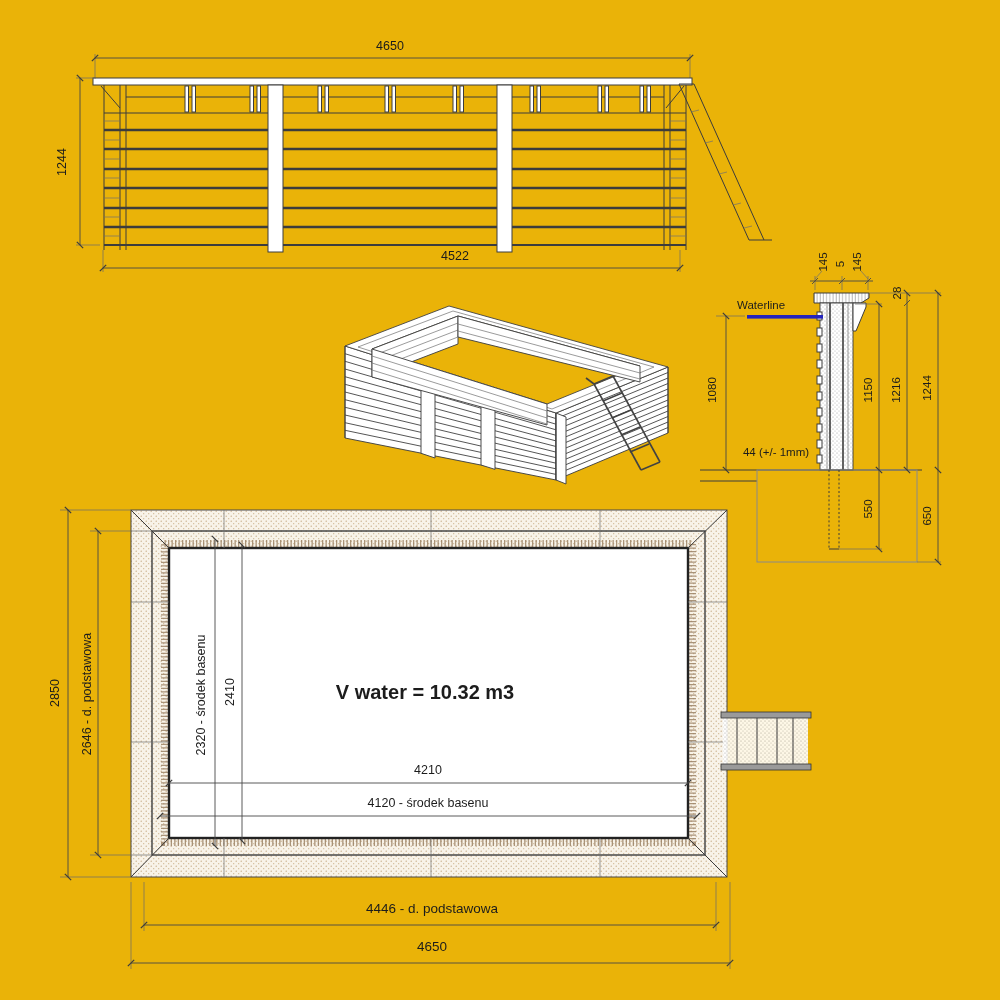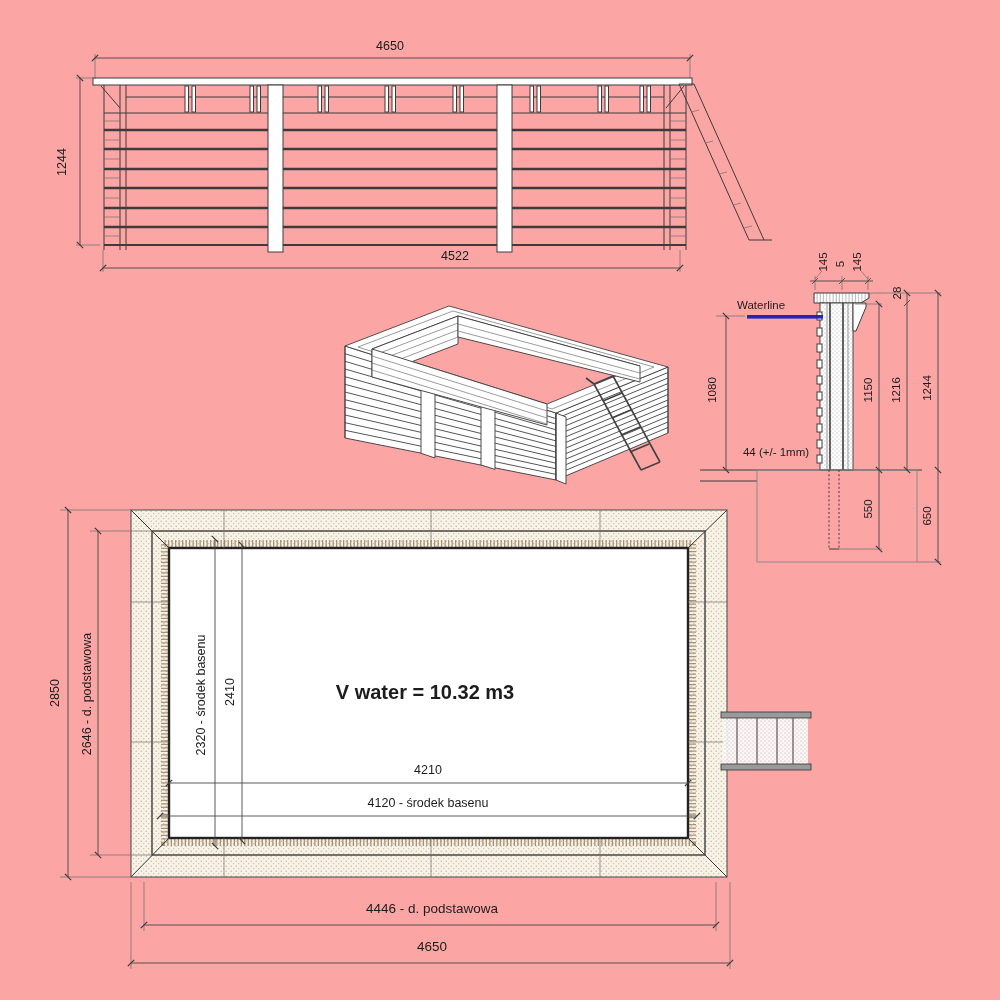--- a/index.html
+++ b/index.html
@@ -1,16 +1,16 @@
 <!DOCTYPE html>
 <html><head>
 <meta charset="utf-8">
 <style>
   html,body{margin:0;padding:0;background:#ffffff;}
-  .canvas{position:relative;width:1000px;height:1000px;background:#fca5a5;overflow:hidden;}
+  .canvas{position:relative;width:1000px;height:1000px;background:#eab308;overflow:hidden;}
   svg{display:block;}
   text{font-family:"Liberation Sans","DejaVu Sans",sans-serif;fill:#1c1c1c;}
   .t11{font-size:11.5px;}
   .t12{font-size:12.5px;}
   .t13{font-size:13.5px;}
   .tb {font-size:20px;font-weight:bold;}
   .ln {stroke:#3c3c3c;stroke-width:1;fill:none;}
   .lnTh{stroke:#3c3c3c;stroke-width:2.2;fill:none;}
   .gap{stroke:#3c3c3c;stroke-width:2.6;fill:none;}
   .thin{stroke:#707070;stroke-width:0.7;fill:none;}

